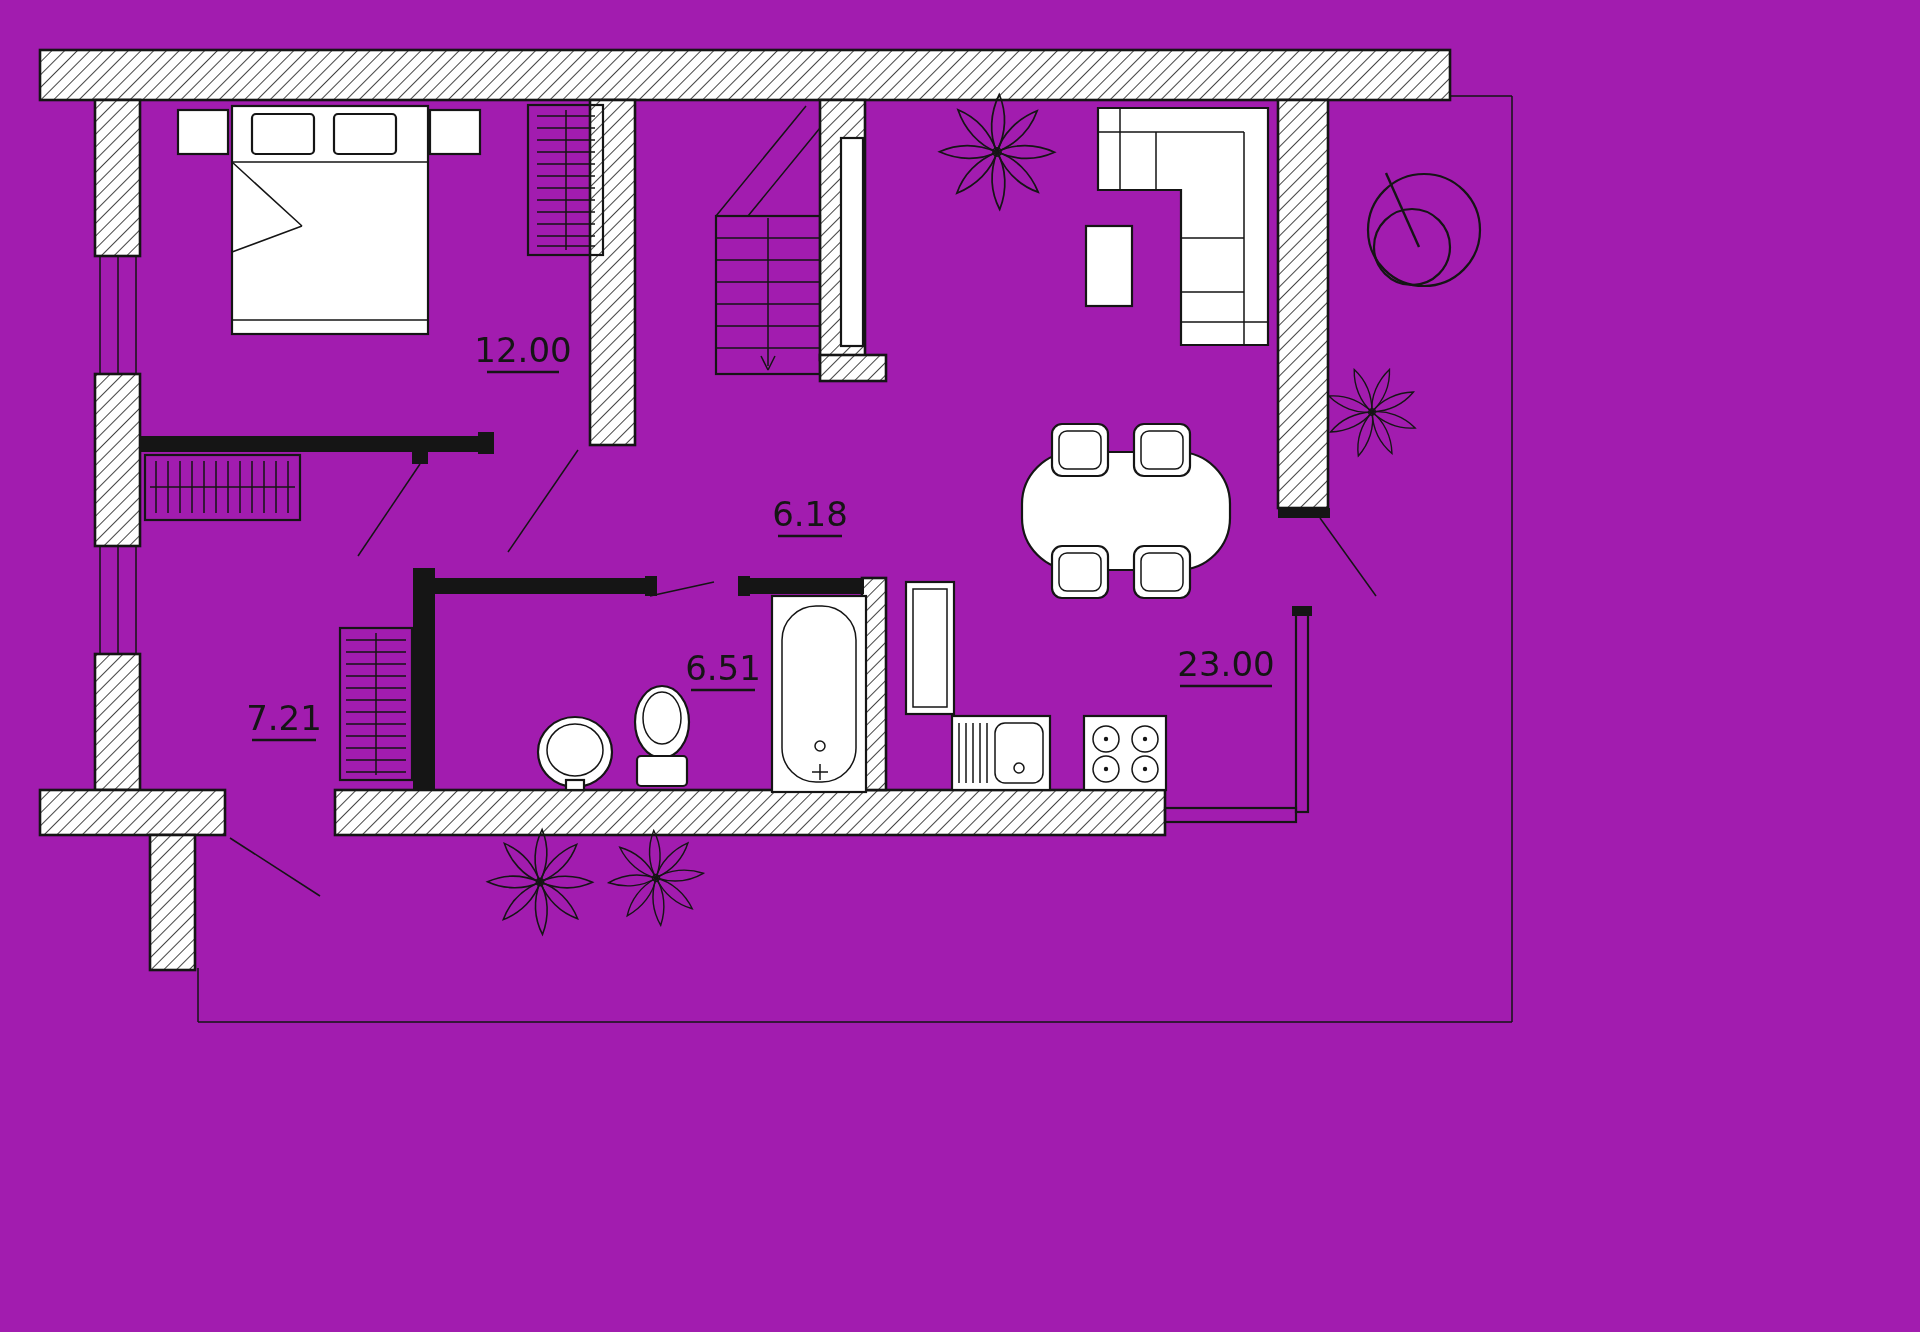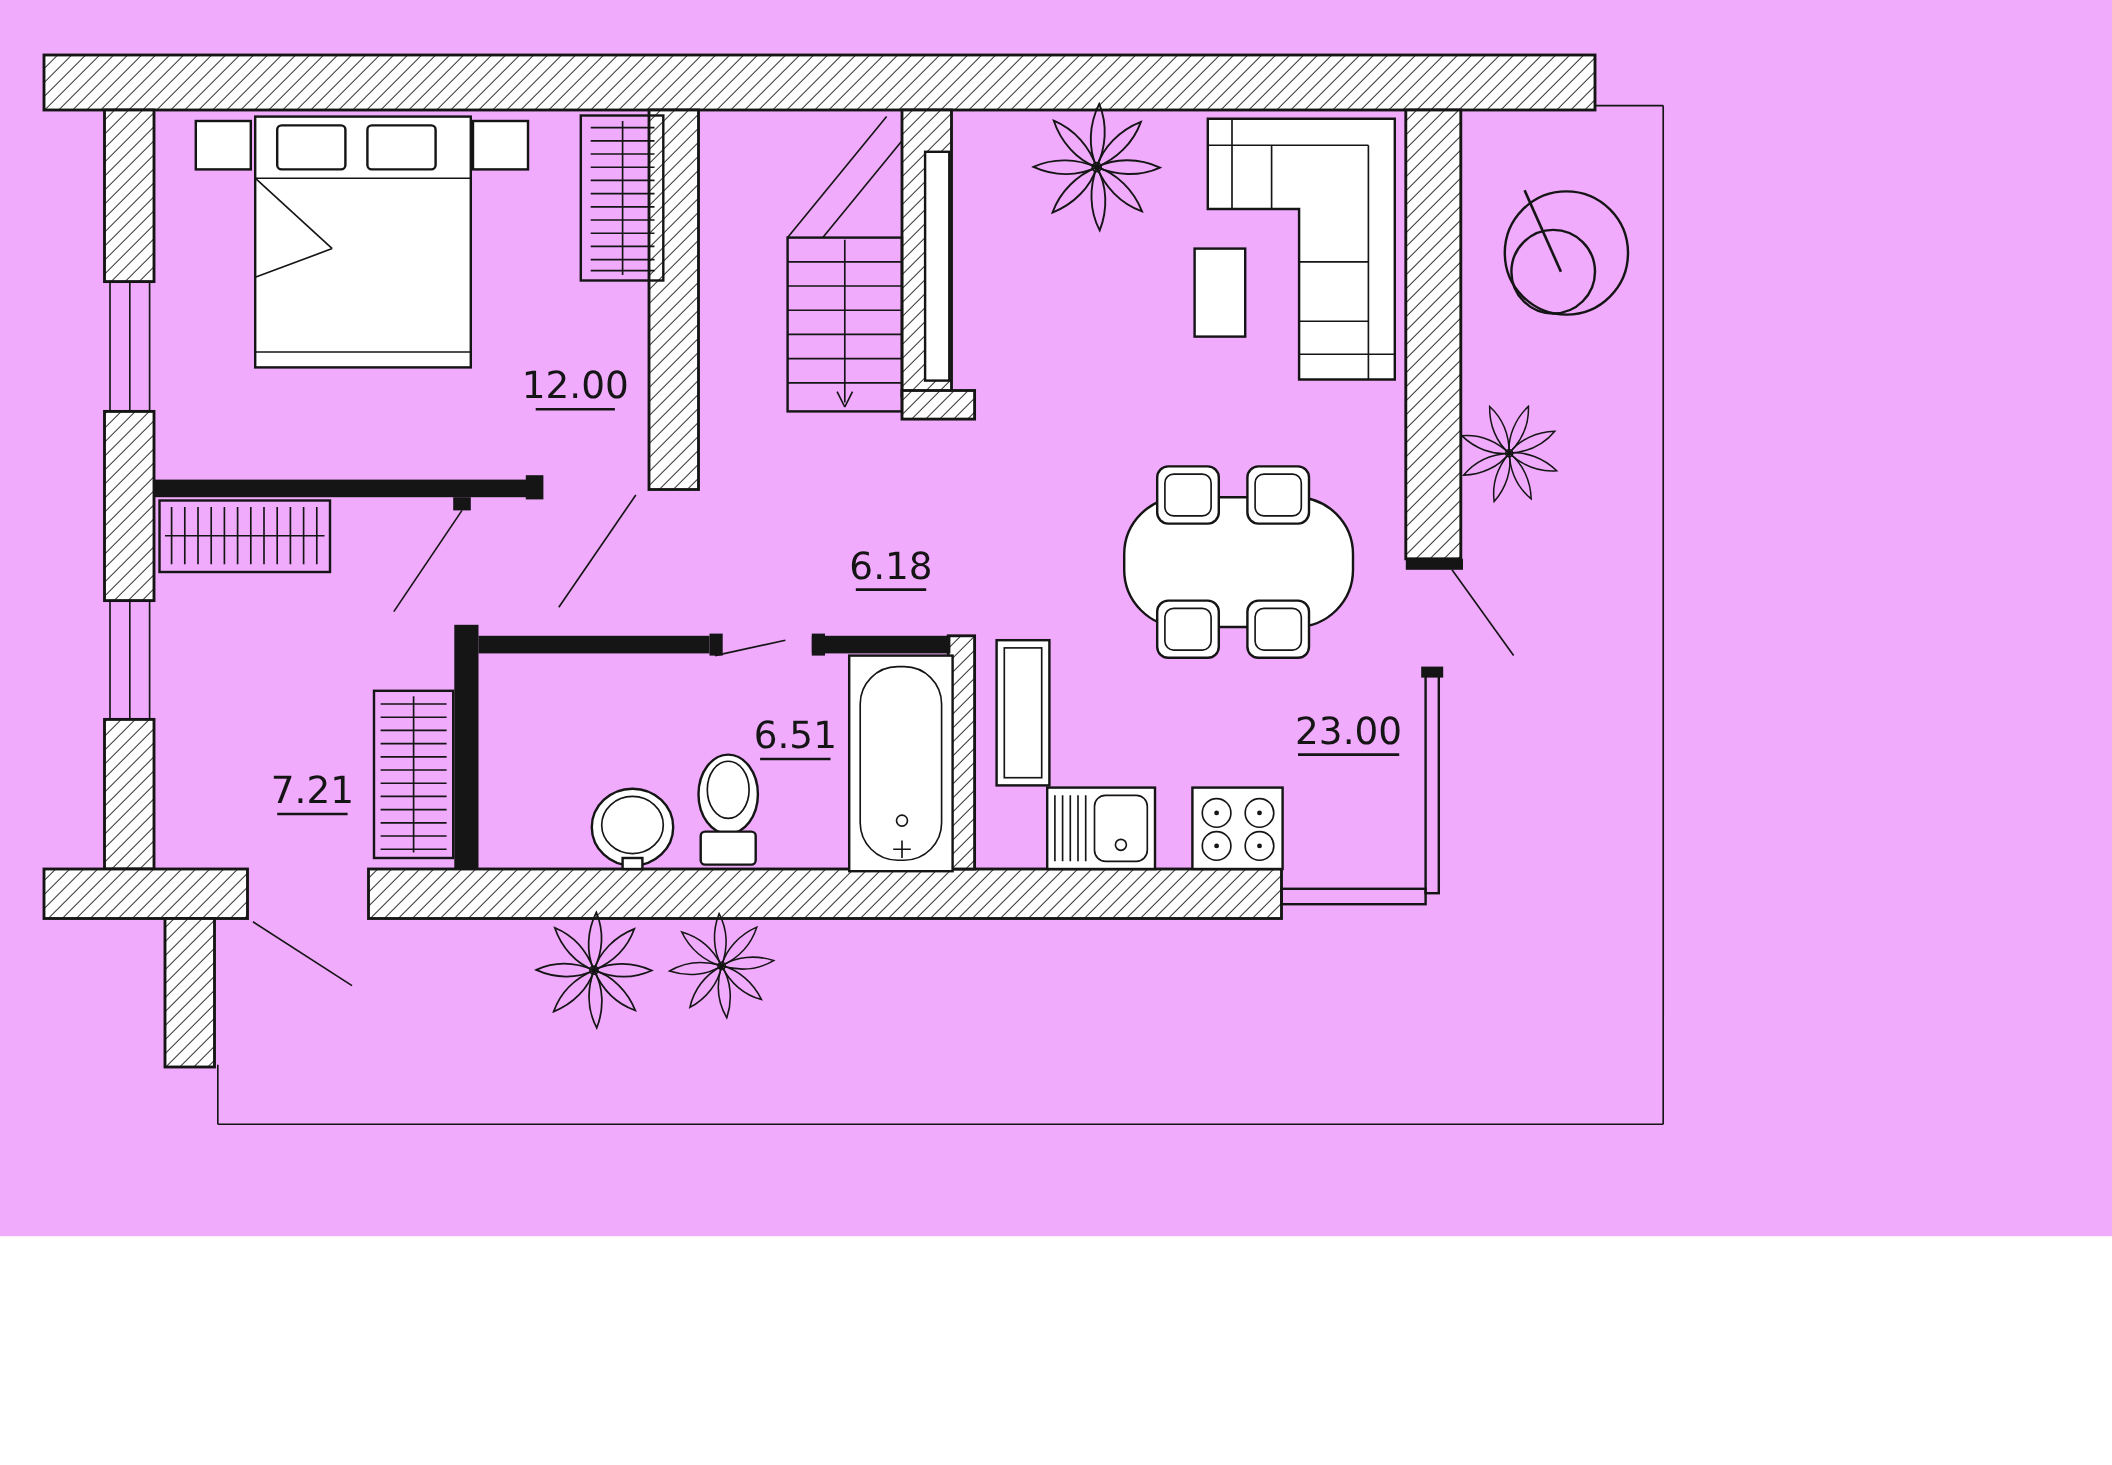--- a/index.html
+++ b/index.html
@@ -1,16 +1,16 @@
 <!DOCTYPE html>
 <html><head>
 <meta charset="utf-8">
 <style>
   html,body{margin:0;padding:0;background:#fff}
-  .page{position:relative;width:1920px;height:1124px;background:#f0abfc;overflow:hidden;
+  .page{position:relative;width:1920px;height:1332px;background:#a21caf;overflow:hidden;
         font-family:"DejaVu Sans",sans-serif}
   svg{display:block}
   .wall{fill:url(#hatch);stroke:#151515;stroke-width:2.6}
   .solid{fill:#151515;stroke:none}
   .ln{stroke:#151515;stroke-width:2.4;fill:none}
   .tn{stroke:#151515;stroke-width:1.5;fill:none}
   .furn{fill:#ffffff;stroke:#151515;stroke-width:2.2}
   .nf{fill:none;stroke:#151515;stroke-width:2.2}
   .area-label{font:500 34px "DejaVu Sans",sans-serif;fill:#151515;text-anchor:middle}
 </style>

